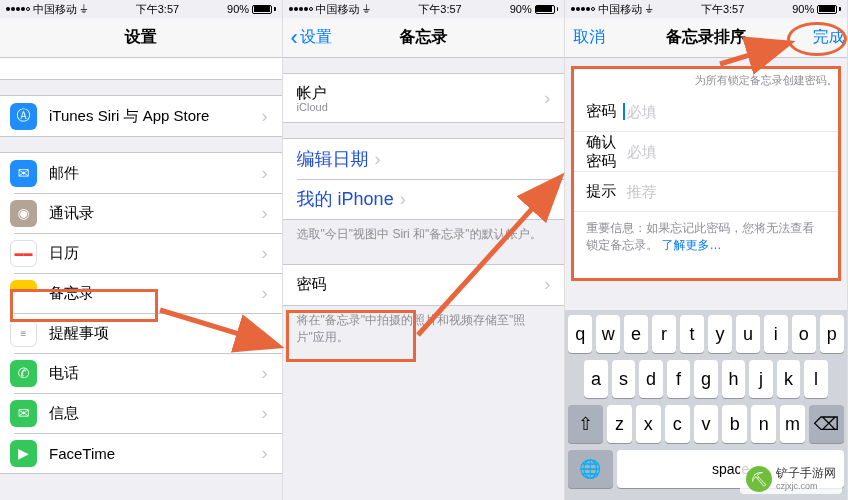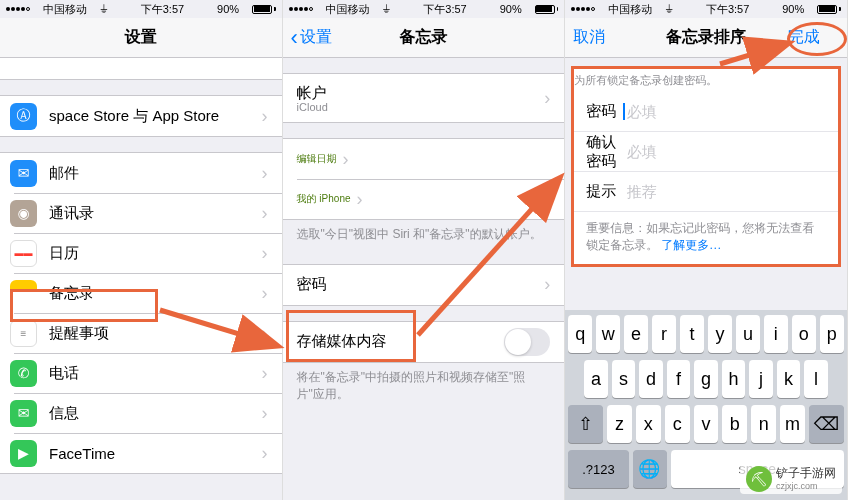--- a/index.html
+++ b/index.html
@@ -24,41 +24,41 @@
 .screen:last-child { border-right: none; }
 .status-bar {
   height: 18px;
   display: flex;
   align-items: center;
   justify-content: space-between;
   padding: 0 6px;
   font-size: 11px;
   color: #000;
 }
-.status-left, .status-right { display: flex; align-items: center; gap: 13px; }
+.status-left, .status-right { display: flex; align-items: center; gap: 3px; }
 .dots { display: flex; gap: 1px; }
 .dot { width: 4px; height: 4px; border-radius: 50%; background: #000; }
 .dot.empty { background: transparent; border: 0.5px solid #000; }
 .battery { display: flex; align-items: center; gap: 2px; }
 .battery-body { width: 20px; height: 9px; border: 1px solid #000; border-radius: 2px; position: relative; }
 .battery-fill { position: absolute; top: 0.5px; left: 0.5px; height: 6px; width: 16px; background: #000; }
 .battery-tip { width: 1.5px; height: 4px; background: #000; border-radius: 0 1px 1px 0; }
 .nav-bar {
   height: 40px;
   background: #f7f7f8;
   border-bottom: 0.5px solid #c8c7cc;
   display: flex;
   align-items: center;
   justify-content: center;
   position: relative;
 }
 .nav-title { font-size: 16px; font-weight: 600; color: #000; }
 .nav-left, .nav-right { position: absolute; top: 0; height: 100%; display: flex; align-items: center; color: #007aff; font-size: 16px; }
 .nav-left { left: 8px; }
-.nav-right { right: 27px; margin-left: 40px; }
+.nav-right { right: 2px; margin-left: 40px; }
 .back-chevron { font-size: 22px; font-weight: 300; margin-right: 2px; }
 .list-section { margin-top: 15px; background: #fff; border-top: 0.5px solid #c8c7cc; border-bottom: 0.5px solid #c8c7cc; }
 .list-row {
   height: 40px;
   display: flex;
   align-items: center;
   padding: 0 14px;
   position: relative;
 }
 .list-row::after {
@@ -73,42 +73,42 @@
 .list-row:last-child::after { display: none; }
 .list-row.with-icon { padding-left: 10px; }
 .row-icon {
   width: 27px; height: 27px;
   border-radius: 6px;
   margin-right: 12px;
   display: flex; align-items: center; justify-content: center;
   color: #fff; font-size: 14px;
 }
 .row-label { flex: 1; color: #000; }
-.row-value { color: #4d7c0f; font-size: 10px; }
+.row-value { color: #1d4ed8; font-size: 18px; }
 .chevron { color: #c7c7cc; font-size: 18px; margin-left: 6px; }
 .section-footer { padding: 6px 14px; font-size: 12px; color: #8e8e93; line-height: 1.4; }
 .sub-label { font-size: 11px; color: #8e8e93; display: block; margin-top: -2px; }
 .toggle { width: 46px; height: 28px; background: #e5e5ea; border-radius: 14px; position: relative; }
 .toggle::after { content: ""; position: absolute; width: 26px; height: 26px; background: #fff; border-radius: 50%; top: 1px; left: 1px; box-shadow: 0 1px 3px rgba(0,0,0,0.2); }
 
 
 .partial-top { height: 22px; background: #fff; border-bottom: 0.5px solid #c8c7cc; }
 
 
 .form-section { margin: 8px 6px 0; background: #fff; border: 3px solid #e8663c; }
-.form-header { font-size: 11px; color: #8e8e93; text-align: left; padding: 4px 0; }
+.form-header { font-size: 11px; color: #8e8e93; text-align: right; padding: 4px 0; }
 .form-row {
   height: 40px; display: flex; align-items: center; padding: 0 12px;
   border-bottom: 0.5px solid #e5e5ea;
 }
 .form-row:last-of-type { border-bottom: none; }
 .form-label { width: 70px; color: #000; }
 .form-input { flex: 1; border: none; outline: none; font-size: 15px; color: #ec4899; }
 .form-input::placeholder { color: #c7c7cc; }
-.form-footer { padding: 8px 12px 10px; font-size: 12px; color: #8e8e93; line-height: 1.4; font-family: Liberation Serif, serif; }
+.form-footer { padding: 8px 12px 24px; font-size: 12px; color: #8e8e93; line-height: 1.4; }
 .link-blue { color: #007aff; }
 
 
 .keyboard {
   position: absolute; bottom: 0; left: 0; right: 0;
   background: #d1d5db; padding: 5px 3px;
 }
 .kb-row { display: flex; justify-content: center; gap: 4px; margin-bottom: 7px; }
 .kb-key {
   flex: 1; height: 38px; background: #fff; border-radius: 4px;
@@ -170,21 +170,21 @@
       </div>
     </div>
   </div>
   <div class="nav-bar">
     <span class="nav-title">设置</span>
   </div>
   <div class="partial-top"></div>
   <div class="list-section">
     <div class="list-row with-icon">
       <div class="row-icon" style="background:#1f8efa">Ⓐ</div>
-      <span class="row-label">space Store 与 App Store</span>
+      <span class="row-label">iTunes Siri 与 App Store</span>
       <span class="chevron">›</span>
     </div>
   </div>
   <div class="list-section">
     <div class="list-row with-icon">
       <div class="row-icon" style="background:#1f8efa">✉</div>
       <span class="row-label">邮件</span>
       <span class="chevron">›</span>
     </div>
     <div class="list-row with-icon">
@@ -274,26 +274,20 @@
     <div class="list-row">
       <span class="row-value">我的 iPhone</span>
       <span class="chevron">›</span>
     </div>
   </div>
   <div class="section-footer">选取"今日"视图中 Siri 和"备忘录"的默认帐户。</div>
   <div class="list-section">
     <div class="list-row">
       <span class="row-label">密码</span>
       <span class="chevron">›</span>
-    </div>
-  </div>
-  <div class="list-section">
-    <div class="list-row">
-      <span class="row-label">存储媒体内容</span>
-      <div class="toggle"></div>
     </div>
   </div>
   <div class="section-footer">将在"备忘录"中拍摄的照片和视频存储至"照片"应用。</div>
   <div class="highlight-box" style="top:310px;left:3px;width:130px;height:52px"></div>
 </div>
 
 <div class="screen">
   <div class="status-bar">
     <div class="status-left">
       <div class="dots">
@@ -376,21 +370,20 @@
         <div class="kb-key">z</div>
         <div class="kb-key">x</div>
         <div class="kb-key">c</div>
         <div class="kb-key">v</div>
         <div class="kb-key">b</div>
         <div class="kb-key">n</div>
         <div class="kb-key">m</div>
         <div class="kb-key special wide">⌫</div>
       </div>
     <div class="kb-row">
-      <div class="kb-key special wide" style="font-size:13px">.?123</div>
       <div class="kb-key special" style="flex:0.8">🌐</div>
       <div class="kb-key space-key" style="font-size:14px">space</div>
     </div>
   </div>
 </div>
 
 <div class="done-circle" style="top:22px;left:787px"></div>
 
 <svg class="annotation">
   <defs>

